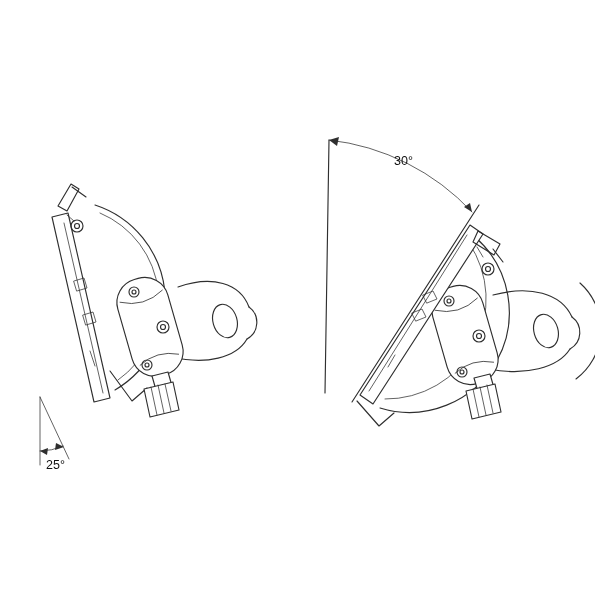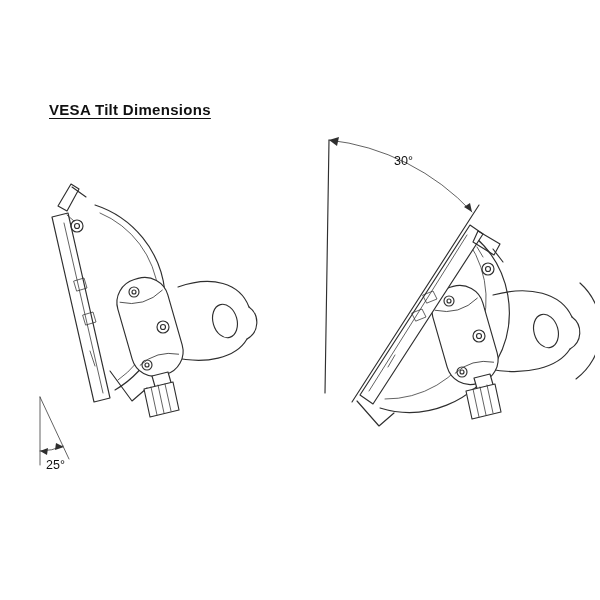--- a/index.html
+++ b/index.html
@@ -31,21 +31,20 @@
   .fig text{
     fill:var(--text,#111111);stroke:none;
     font-family:"Liberation Sans",sans-serif;font-size:12.5px;
   }
 </style>
 </head>
 <body>
 
 <div class="canvas">
 
-  <h1 class="title">VESA Tilt Dimensions</h1>
 
   <svg class="fig fig-left" width="250" height="300" viewBox="0 0 250 300">
 
     <g>
       <path d="M 75,30 A 102,102 0 0 1 95,215"></path>
       <path class="thin" d="M 80,38 A 96,96 0 0 1 98,205"></path>
     </g>
 
     <g>
       <path d="M 158,112 C 192,100 220,108 229,132"></path>

